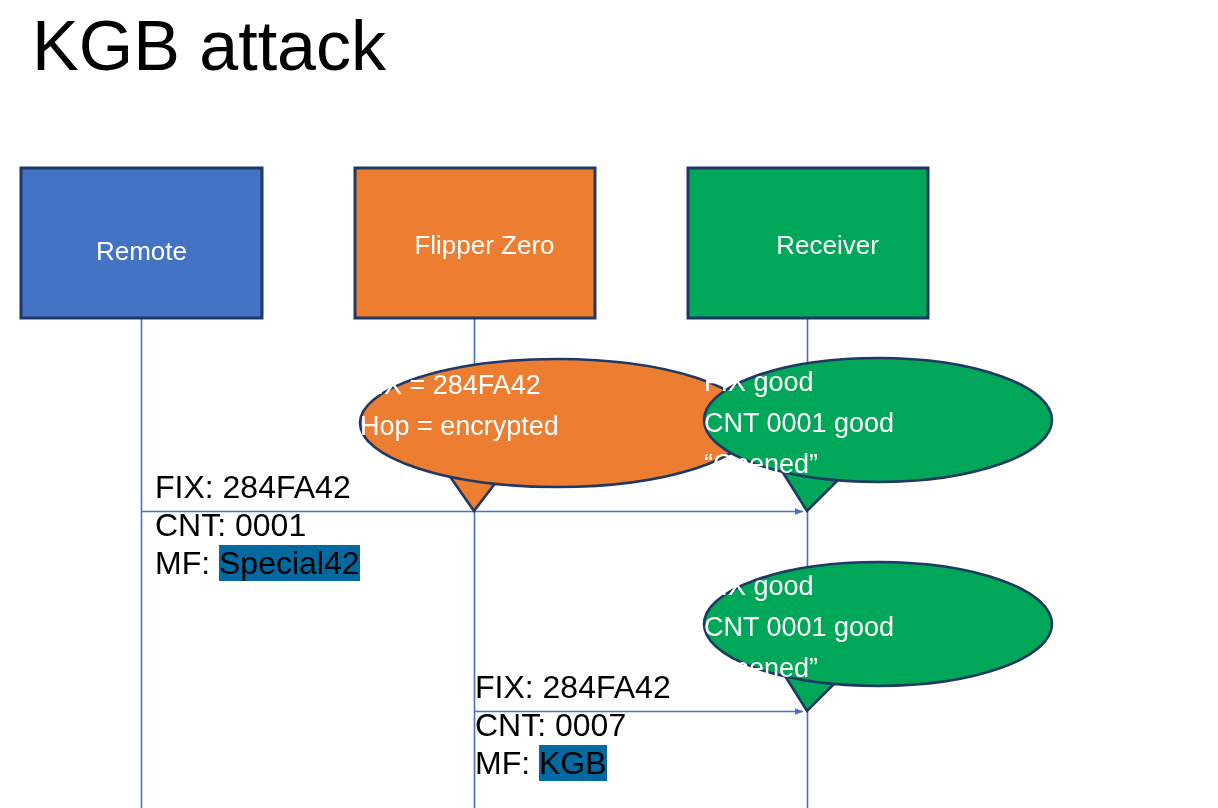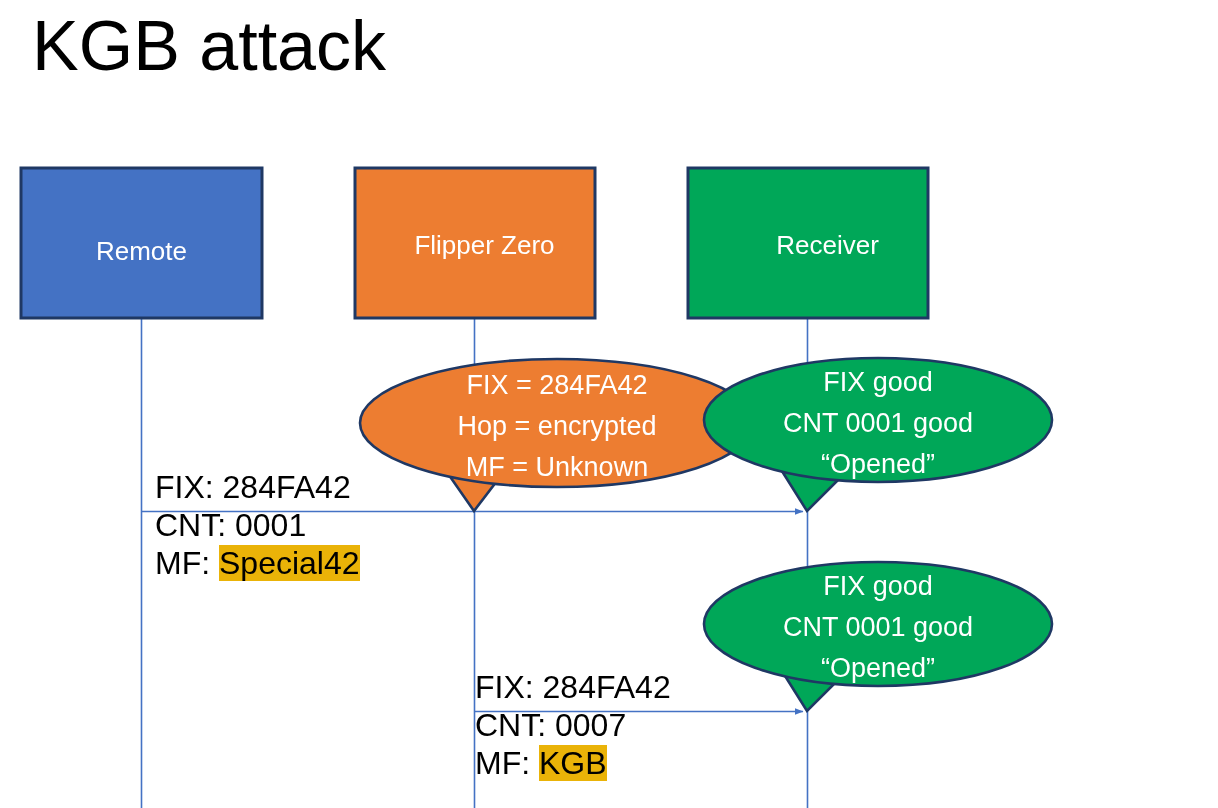--- a/index.html
+++ b/index.html
@@ -46,33 +46,33 @@
     font-weight: 400;
     text-align: center;
     white-space: nowrap;
     pointer-events: none;
   }
   .bubble-text {
     position: absolute;
     color: #ffffff;
     font-size: 27px;
     line-height: 41px;
-    text-align: center;
+    text-align: left;
     white-space: nowrap;
     pointer-events: none;
   }
   .msg-block {
     position: absolute;
     color: #000000;
     font-size: 32px;
     line-height: 38px;
     white-space: nowrap;
   }
   .hl {
-    background: #eab308;
+    background: #0369a1;
     color: #000000;
   }
 </style>
 </head>
 <body>
 
 <div id="stage">
 
   <div class="slide-title">KGB attack</div>
 
@@ -127,21 +127,20 @@
 
     <g>
       <polygon points="770,652 807,711 840,678 893,670 875,640" fill="#00A758" stroke="#1F3864" stroke-width="2.6"></polygon>
       <ellipse cx="878" cy="624" rx="174" ry="62" fill="#00A758" stroke="#1F3864" stroke-width="2.6"></ellipse>
     </g>
   </svg>
 
   <div class="bubble-text" style="left:360px; top:365px; width:394px;">
     <div>FIX = 284FA42</div>
     <div>Hop = encrypted</div>
-    <div>MF = Unknown</div>
   </div>
 
   <div class="bubble-text" style="left:704px; top:362px; width:348px;">
     <div>FIX good</div>
     <div>CNT 0001 good</div>
     <div>“Opened”</div>
   </div>
 
   <div class="bubble-text" style="left:704px; top:566px; width:348px;">
     <div>FIX good</div>

